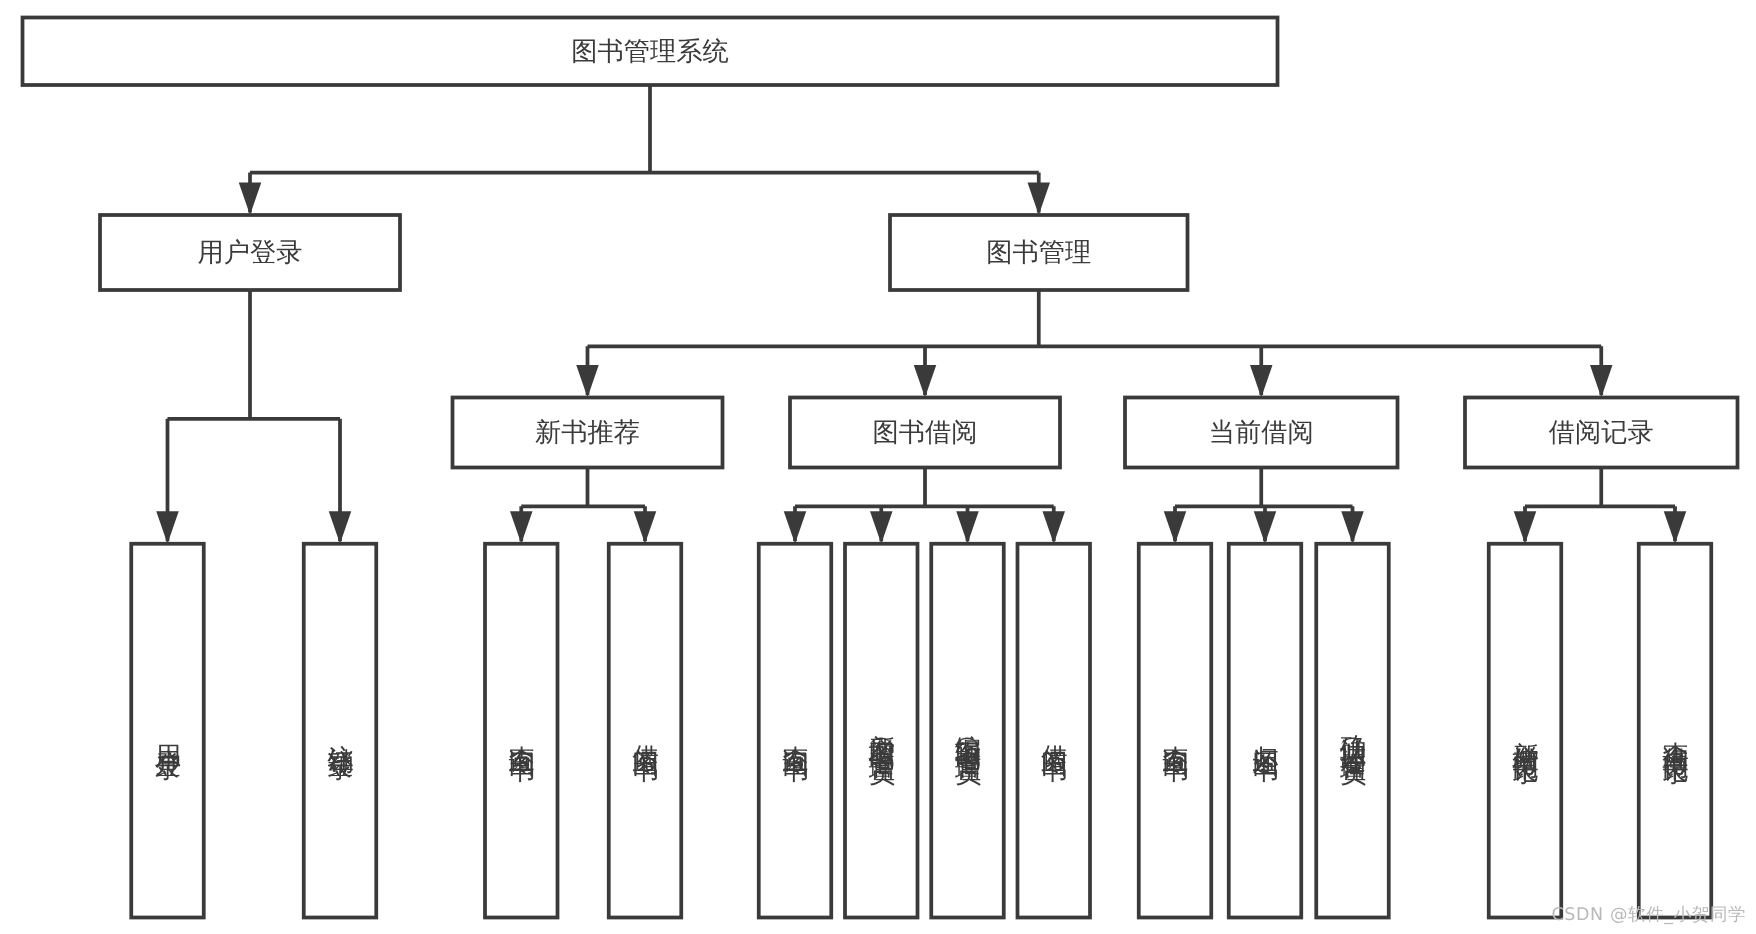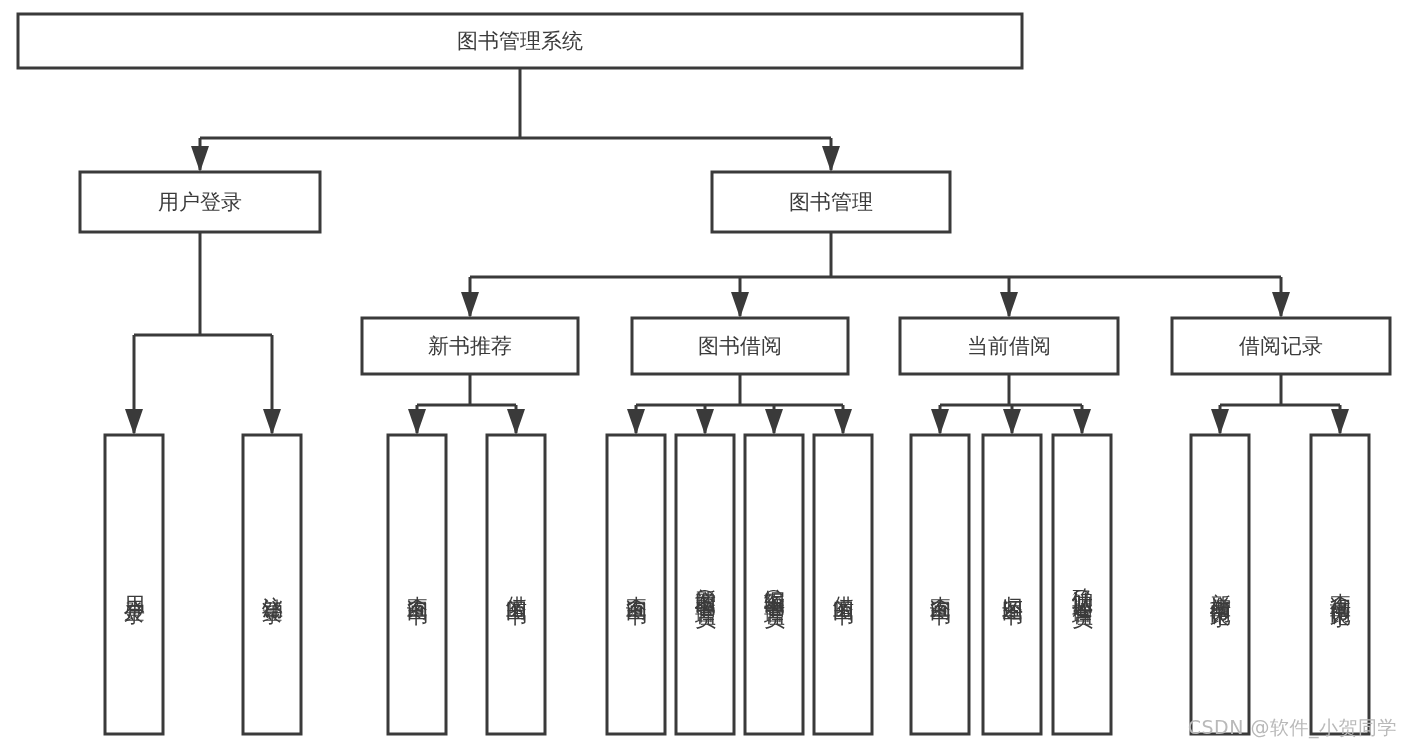--- a/index.html
+++ b/index.html
@@ -61,21 +61,21 @@
     align-items: center;
     justify-content: center;
     white-space: nowrap;
     pointer-events: none;
   }
   #watermark {
     position: absolute;
     right: 8px;
     bottom: 6px;
     font-family: "DejaVu Sans", "Liberation Sans", sans-serif;
-    font-size: 19px;
+    font-size: 14px;
     color: #b9b9b9;
     white-space: nowrap;
     letter-spacing: 0.5px;
   }
 </style>
 </head>
 <body>
 
 <div id="diagram-root">
 

